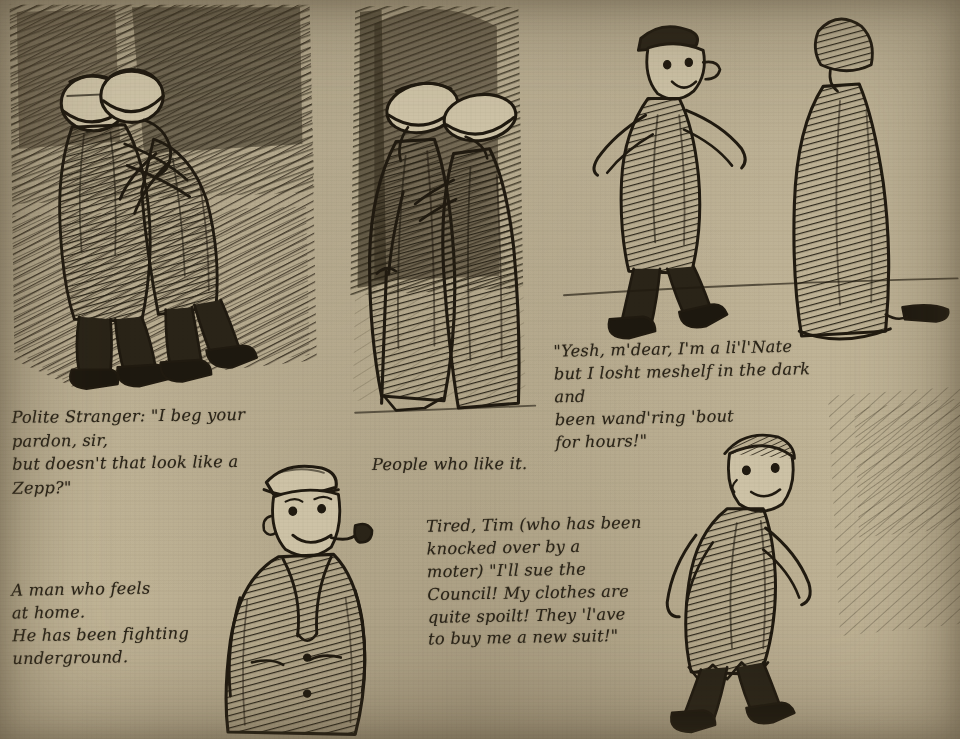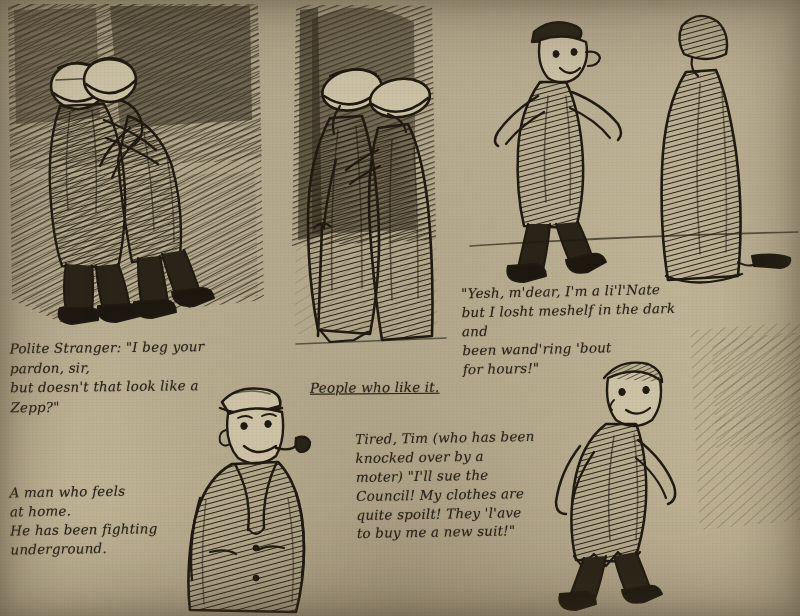--- a/index.html
+++ b/index.html
@@ -292,21 +292,21 @@
     </g>
 
   </svg>
 
   <div class="grain"></div>
 
   <div class="cap" style="left:10px; top:338px; width:225px;">Polite Stranger: "I beg your pardon, sir,
 but doesn't that look like a
 Zepp?"</div>
 
-  <div class="cap" style="left:310px; top:378px; width:190px; transform:rotate(-0.4deg);text-decoration:underline;">People who like it.</div>
+  <div class="cap" style="left:310px; top:378px; width:190px; transform:rotate(-0.4deg);">People who like it.</div>
 
   <div class="cap tight" style="left:462px; top:282px; width:220px; transform:rotate(-1.2deg);">"Yesh, m'dear, I'm a li'l'Nate
 but I losht meshelf in the dark and
 been wand'ring 'bout
 for hours!"</div>
 
   <div class="cap tight" style="left:10px; top:482px; width:180px; transform:rotate(-0.9deg);">A man who feels
 at home.
 He has been fighting
 underground.</div>

